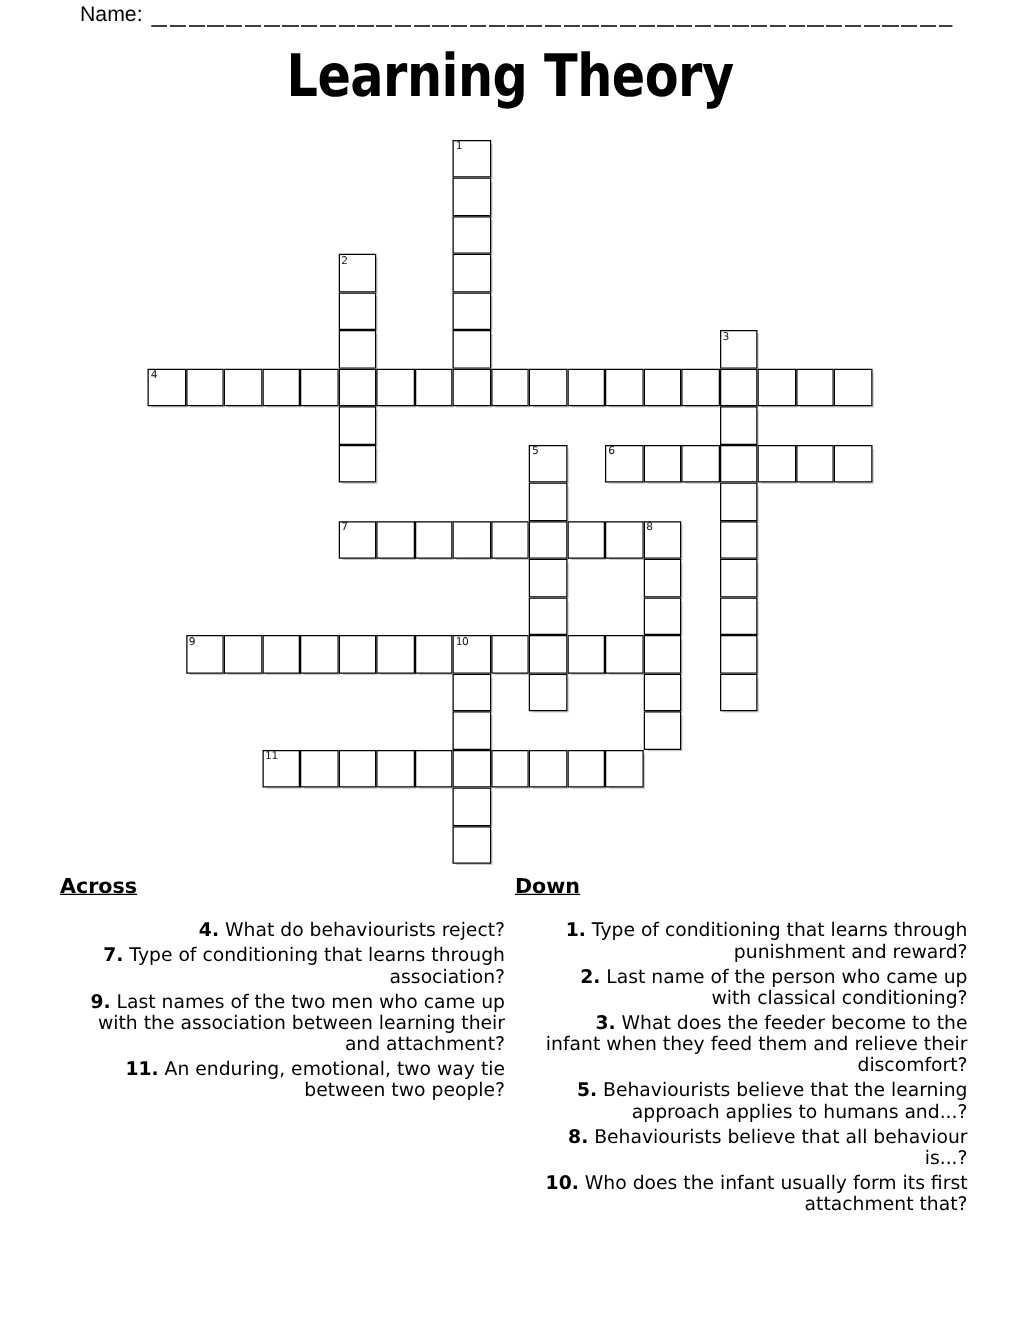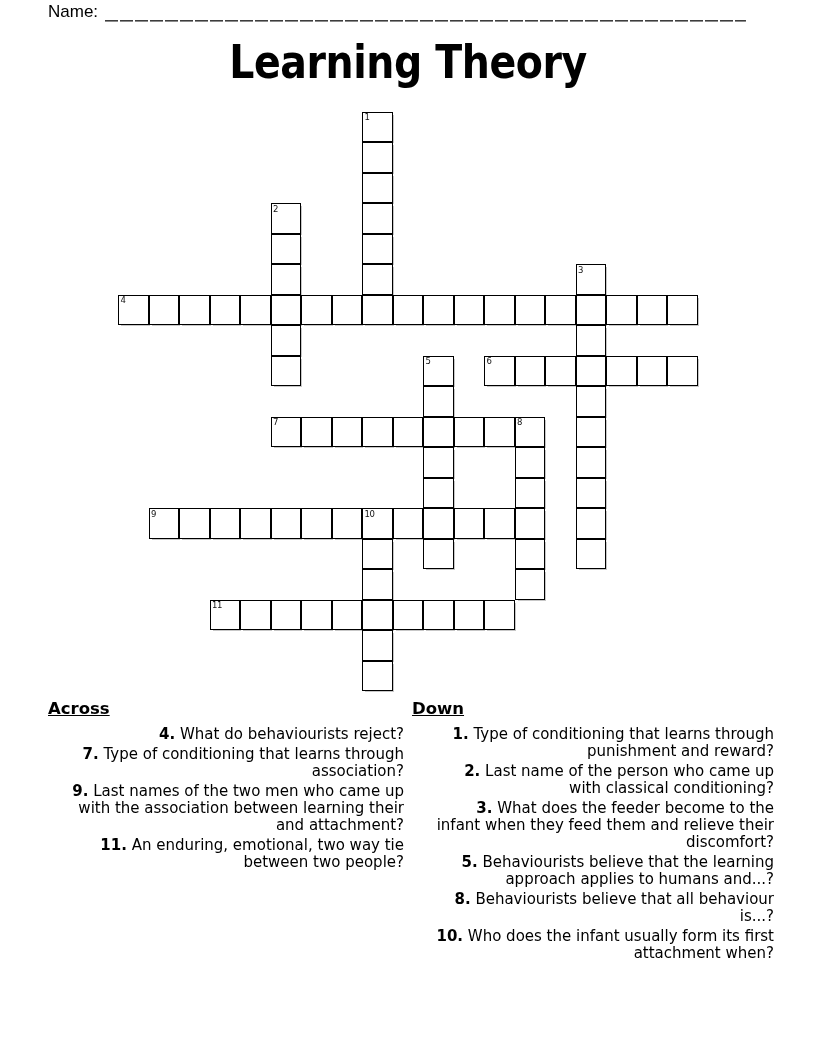--- a/index.html
+++ b/index.html
@@ -2,21 +2,21 @@
 <html><head>
 <meta charset="utf-8">
 <style>
   html,body{margin:0;padding:0;background:#fff;}
   .page{
     position:relative;width:816px;height:1056px;background:#ffffff;
     font-family:"DejaVu Sans",sans-serif;color:#000;overflow:hidden;
   }
   
   .name-row{
-    position:absolute;left:48px;top:2px;width:698px;display:flex;align-items:flex-end;
+    position:absolute;left:64px;top:2px;width:698px;display:flex;align-items:flex-end;
     font-family:"Liberation Sans",sans-serif;font-size:17px;
   }
   .name-label{line-height:20px;white-space:nowrap;}
   .name-line{
     flex:1;margin-left:7px;height:20px;
     background:repeating-linear-gradient(90deg,#3d3d3d 0 13px,rgba(0,0,0,0) 13px 15px) bottom/100% 1.6px no-repeat;
   }
   
   .title{
     position:absolute;top:37px;left:50%;margin:0;
@@ -31,21 +31,21 @@
     box-shadow:2px 2px 0 -1px rgba(0,0,0,0.22);
   }
   .cellnum{
     position:absolute;top:-0.5px;left:1.5px;
     font-size:8.5px;line-height:10px;color:#111;letter-spacing:-0.3px;
   }
   
   .clues{position:absolute;top:699px;font-size:15px;line-height:16.8px;}
   .clues-across{left:48px;width:356px;}
   .clues-down{left:412px;width:362px;}
-  .clues-heading{font-weight:bold;text-decoration:underline;font-size:16.5px;line-height:19px;margin-bottom:8px;}
+  .clues-heading{font-weight:bold;text-decoration:underline;font-size:16.5px;line-height:19px;margin-bottom:18px;}
   .clue{margin-bottom:3.4px;text-align:right;}
   .clue-line{display:block;}
   .clue-num{font-weight:bold;}
 </style>
 </head>
 <body>
 
 <div class="page">
 
   <div class="name-row">
@@ -213,18 +213,18 @@
         <div class="clue">
           <span class="clue-line"><b class="clue-num">5.</b> Behaviourists believe that the learning</span>
           <span class="clue-line">approach applies to humans and...?</span>
         </div>
         <div class="clue">
           <span class="clue-line"><b class="clue-num">8.</b> Behaviourists believe that all behaviour</span>
           <span class="clue-line">is...?</span>
         </div>
         <div class="clue">
           <span class="clue-line"><b class="clue-num">10.</b> Who does the infant usually form its first</span>
-          <span class="clue-line">attachment when?</span>
+          <span class="clue-line">attachment that?</span>
         </div>
       </div>
   </div>
 
 </div>
 
 </body></html>

